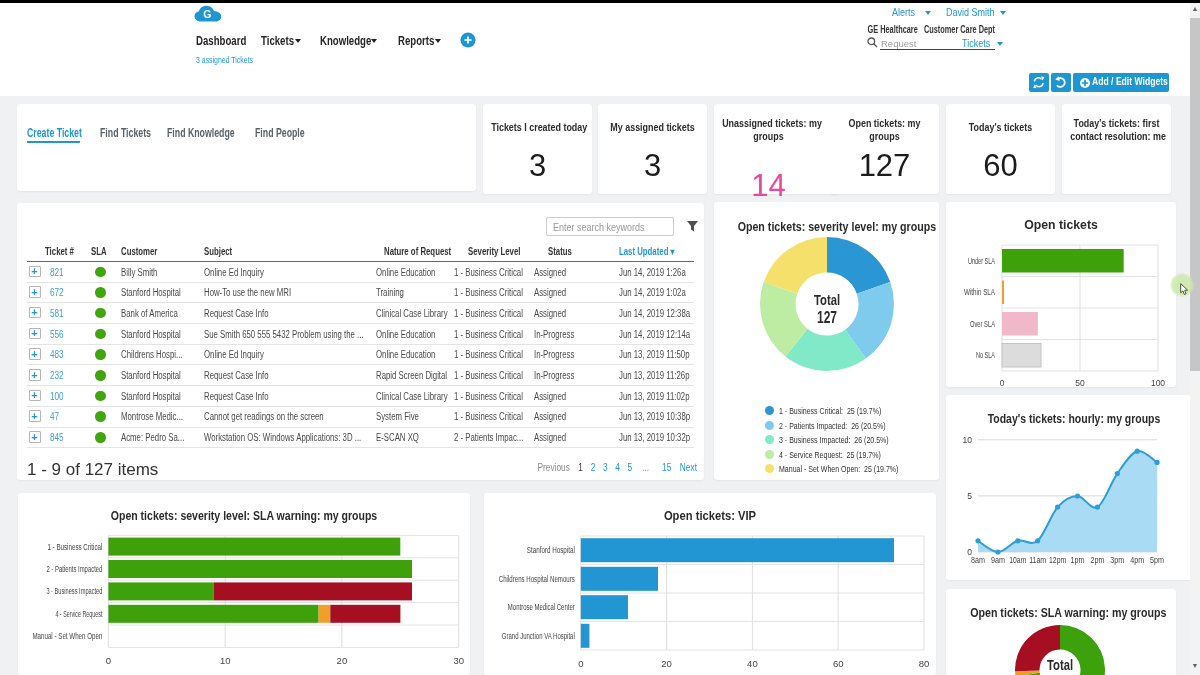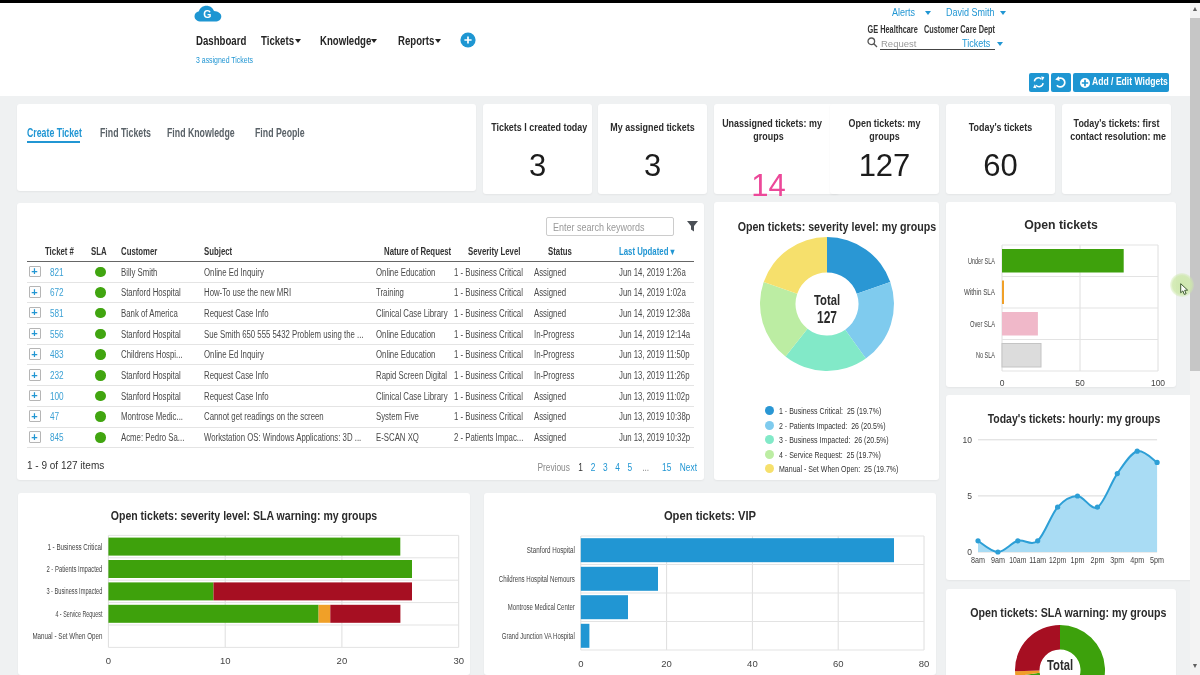--- a/index.html
+++ b/index.html
@@ -223,21 +223,21 @@
   <span class="sqz" style="left:32.8px;top:4.5px;font-size:10px;color:#3ba0d4;transform:scaleX(0.82);">845</span>
   <span style="position:absolute;left:78px;top:4.5px;width:10.5px;height:10.5px;border-radius:50%;background:#41a510;"></span>
   <span class="sqz" style="left:104px;top:4.5px;font-size:10px;color:#4a4a4a;transform:scaleX(0.78);">Acme: Pedro Sa...</span>
   <span class="sqz" style="left:187px;top:4.5px;font-size:10px;color:#4a4a4a;transform:scaleX(0.78);">Workstation OS: Windows Applications: 3D ...</span>
   <span class="sqz" style="left:359.2px;top:4.5px;font-size:10px;color:#4a4a4a;transform:scaleX(0.78);">E-SCAN XQ</span>
   <span class="sqz" style="left:437.4px;top:4.5px;font-size:10px;color:#4a4a4a;transform:scaleX(0.78);">2 - Patients Impac...</span>
   <span class="sqz" style="left:517.3px;top:4.5px;font-size:10px;color:#4a4a4a;transform:scaleX(0.78);">Assigned</span>
   <span class="sqz" style="left:601.7px;top:4.5px;font-size:10px;color:#4a4a4a;transform:scaleX(0.78);">Jun 13, 2019 10:32p</span>
   <span style="position:absolute;left:10px;bottom:0;width:667px;border-bottom:1px solid #e4e4e4;"></span>
 </div>
-    <div class="sqz" style="left:10px;top:256.5px;font-size:10px;color:#333;">1 - 9 of 127 items</div>
+    <div class="sqz" style="left:10px;top:256.5px;font-size:17px;color:#333;">1 - 9 of 127 items</div>
 <div class="abs" style="left:0;top:258px;width:680px;text-align:right;font-size:11px;white-space:nowrap;transform:scaleX(0.76);transform-origin:100% 50%;">
   <span style="color:#8a8a8a;">Previous</span>
   <span style="color:#333;margin-left:8px;">1</span>
   <span class="blue" style="margin-left:7px;">2</span>
   <span class="blue" style="margin-left:7px;">3</span>
   <span class="blue" style="margin-left:7px;">4</span>
   <span class="blue" style="margin-left:7px;">5</span>
   <span style="color:#8a8a8a;margin-left:10px;">...</span>
   <span class="blue" style="margin-left:14px;">15</span>
   <span class="blue" style="margin-left:8px;">Next</span>

